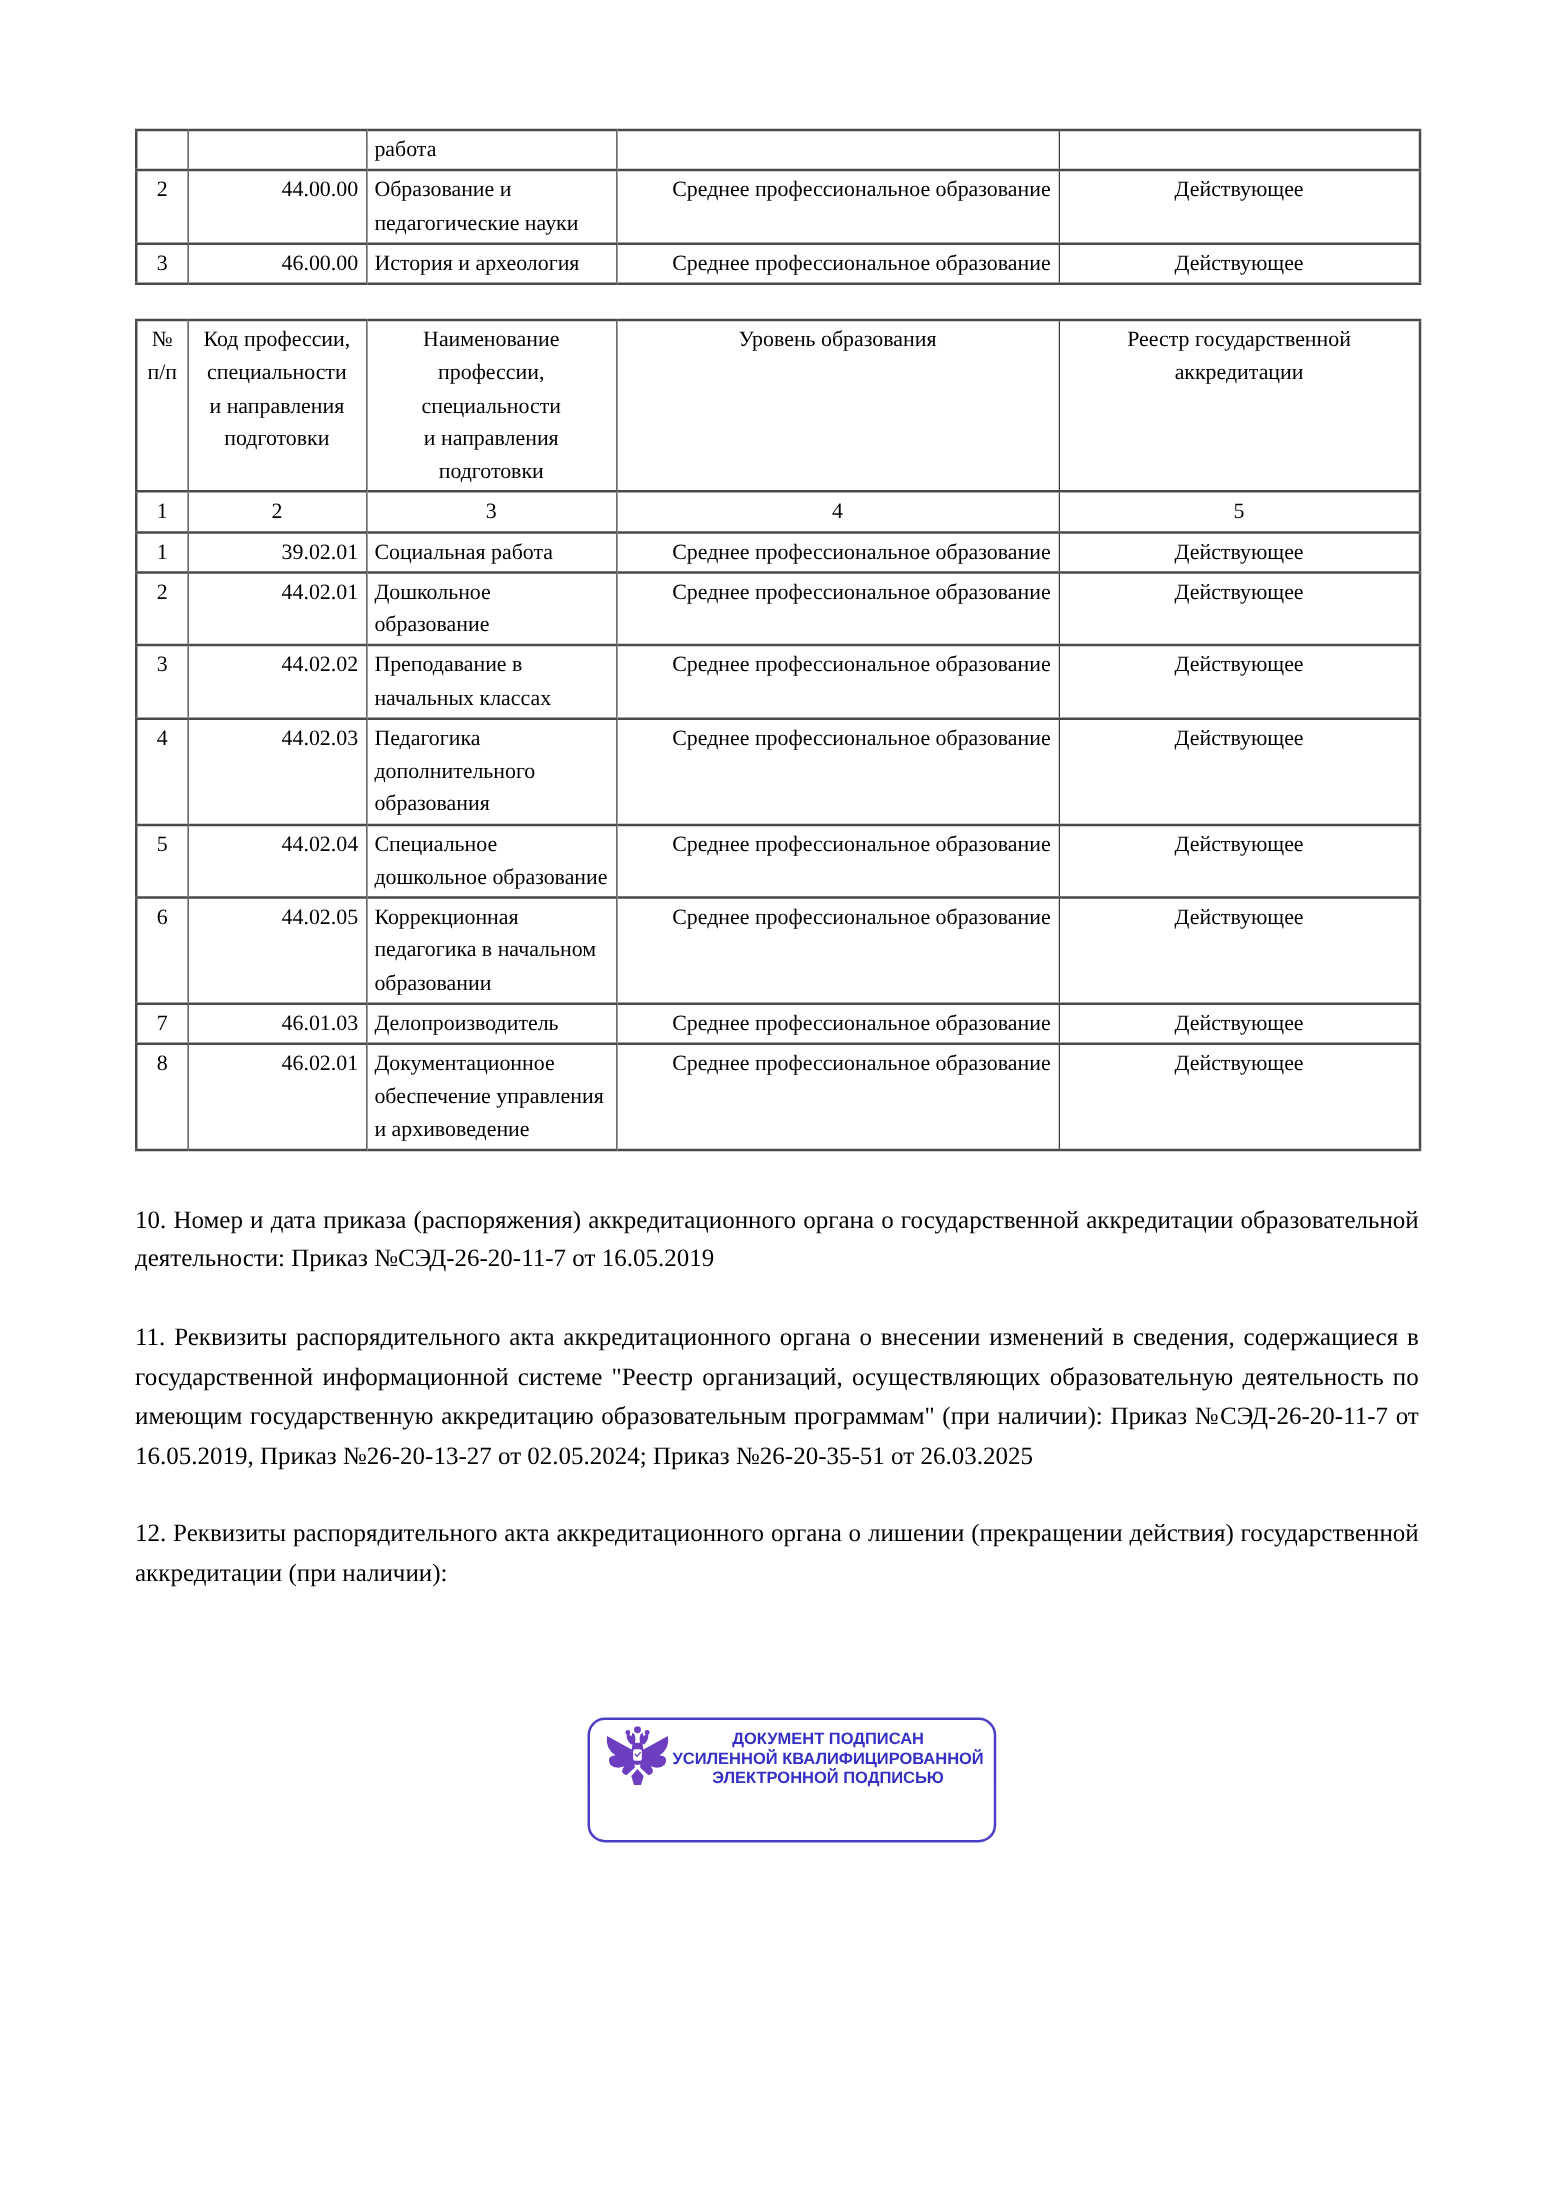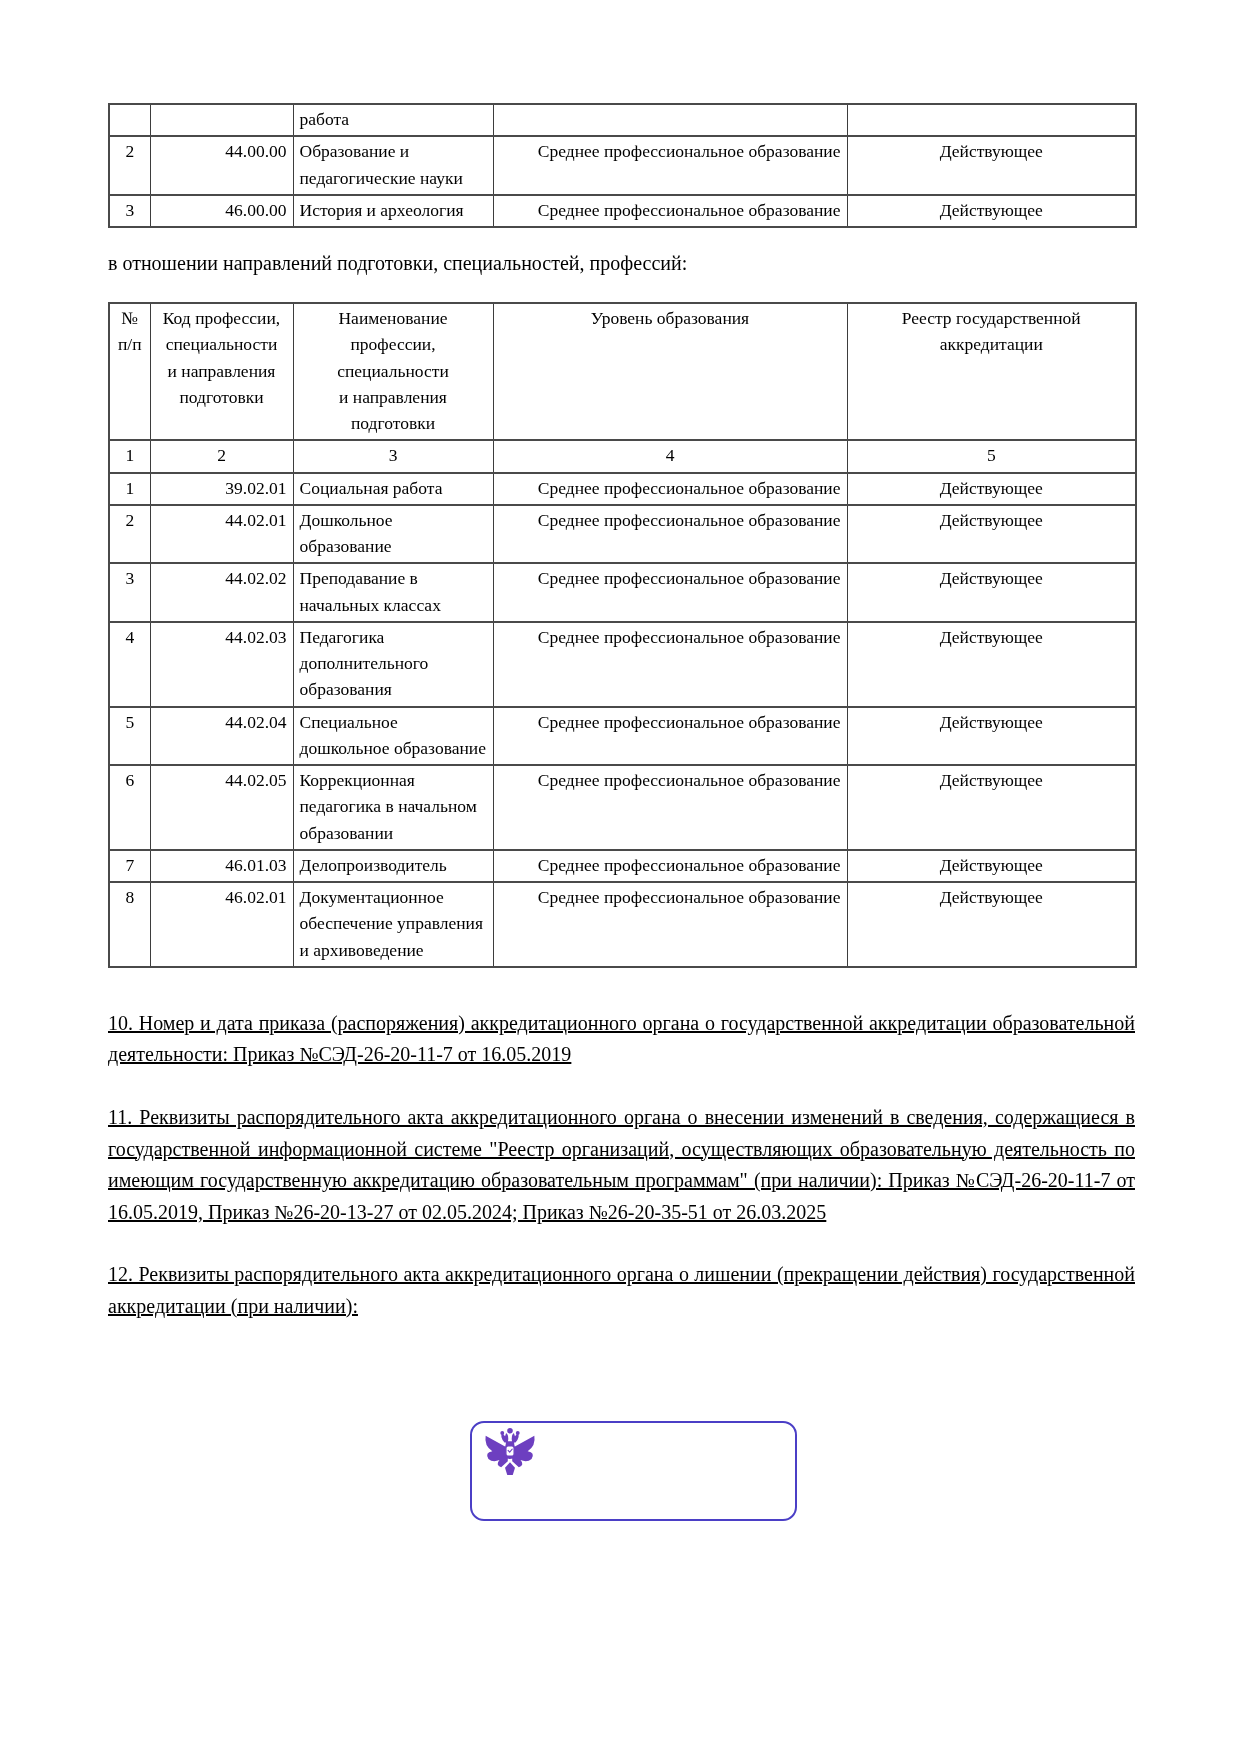--- a/index.html
+++ b/index.html
@@ -46,21 +46,20 @@
     font-size:20px;
     margin:24px 0 0 0;
   }
   .table2 { margin-top:27px; }
 
   .para {
     font-size:20px;
     line-height:1.58;
     text-align:justify;
     margin:31px 0 0 0;
-    text-decoration:underline;
   }
   .para.first-after-table { margin-top:40px; }
 
   
   .stamp-wrap { margin-top:98px; text-align:center; }
   .stamp {
     position:relative;
     display:inline-block;
     left:12px;
     width:327px; height:100px;
@@ -128,21 +127,20 @@
           <tr>
           <td class="c-num">3</td>
           <td class="c-code">46.00.00</td>
           <td class="c-name">История и археология</td>
           <td class="c-level">Среднее профессиональное образование</td>
           <td class="c-status">Действующее</td>
         </tr>
       </tbody>
     </table>
 
-    <div class="intro">в отношении направлений подготовки, специальностей, профессий:</div>
 
     <table class="doc-table table2">
       <colgroup>
         <col style="width:41px">
           <col style="width:143px">
           <col style="width:200px">
         <col style="width:354px">
           <col style="width:289px">
       </colgroup>
       <tbody>
@@ -250,20 +248,23 @@
 
                 <path d="M43 24 H57 L61 52 Q50 60 39 52 Z"></path>
 
                 <path d="M41 72 L50 62 L59 72 L55 85 H45 Z"></path>
               </g>
 
               <rect x="42.5" y="32" width="15" height="19" rx="4" fill="#ffffff" stroke="#6d3fc0" stroke-width="2.5"></rect>
               <path d="M46 40 l3.5 3.5 5-6" fill="none" stroke="#6d3fc0" stroke-width="2"></path>
             </svg>
           </span>
+          <span class="stamp-title">ДОКУМЕНТ ПОДПИСАН
+УСИЛЕННОЙ КВАЛИФИЦИРОВАННОЙ
+ЭЛЕКТРОННОЙ ПОДПИСЬЮ</span>
         </div>
       </div>
     </div>
 
   </div>
 
   <div class="page-number">2</div>
 </div>
 
 </body></html>

